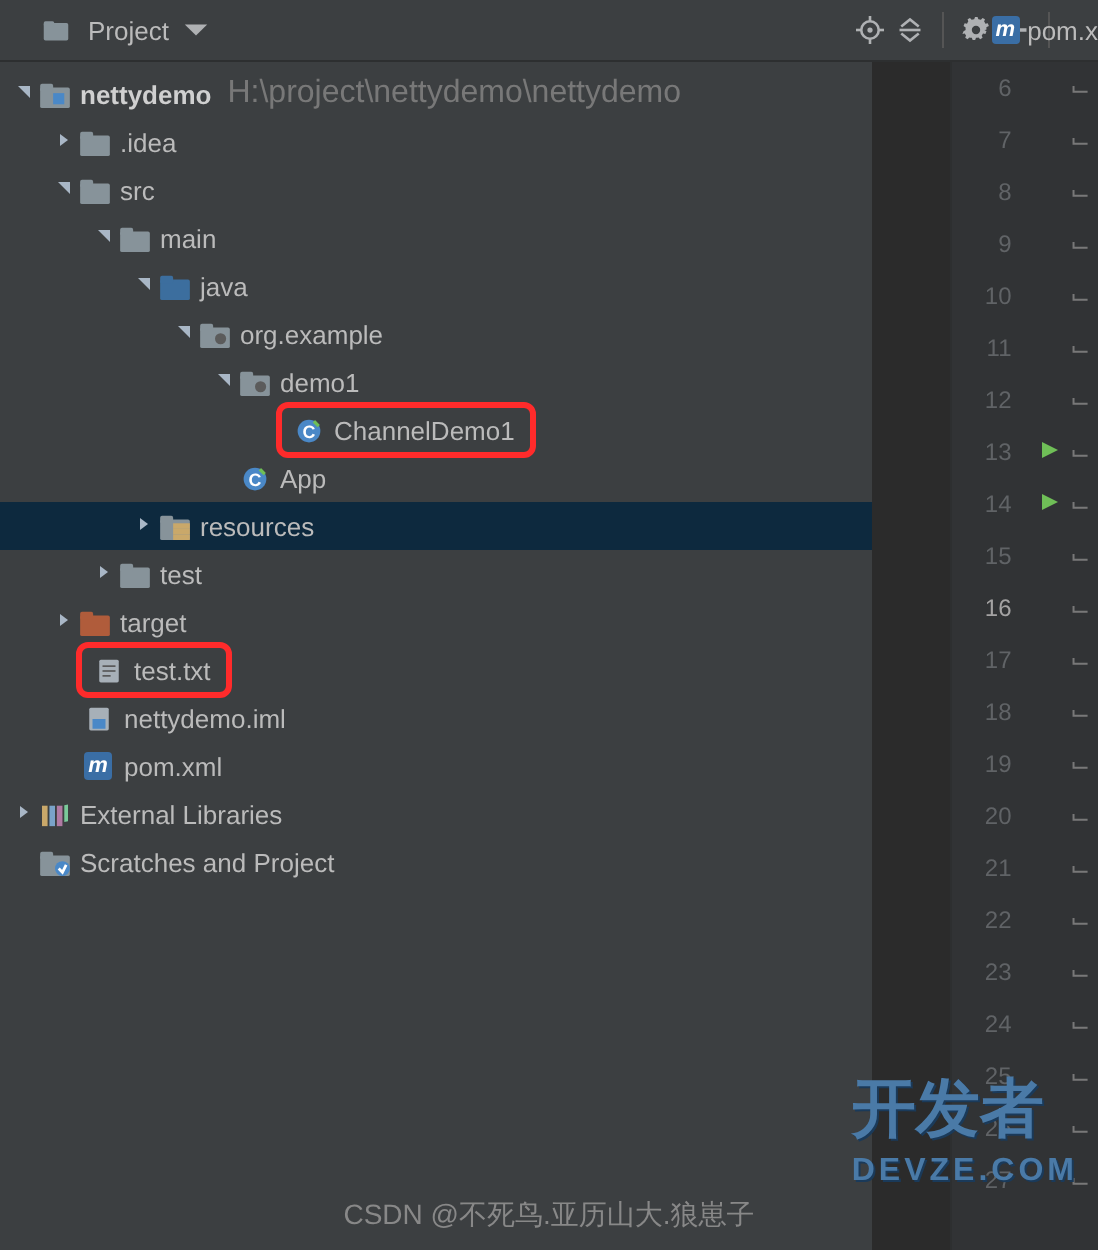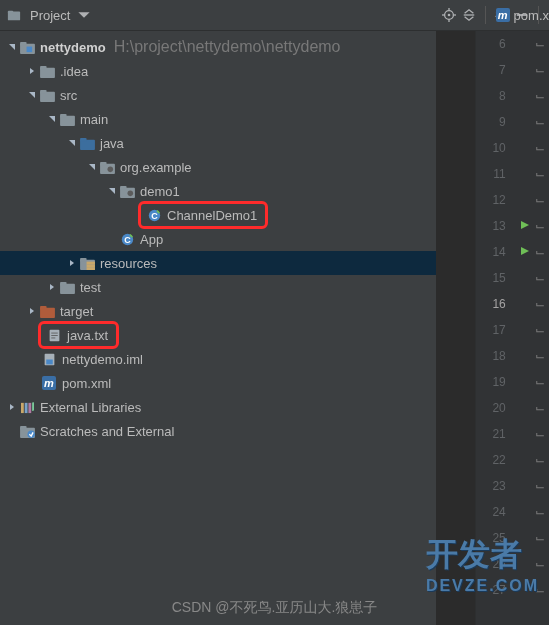--- a/index.html
+++ b/index.html
@@ -1,17 +1,17 @@
 <!DOCTYPE html>
 <html><head>
 <meta charset="utf-8">
 <style>
   html,body{margin:0;padding:0;width:549px;height:625px;background:#2b2b2b;font-family:"Segoe UI",Arial,sans-serif;font-size:13px;color:#bbbbbb;overflow:hidden;}
   .ide{display:flex;flex-direction:column;width:100%;height:100%;position:relative;}
-  .toolbar{display:flex;align-items:center;height:30px;background:#3c3f41;border-bottom:1px solid #2d2f30;padding:0 6px;gap:4px;}
+  .toolbar{display:flex;align-items:center;height:30px;background:#3c3f41;border-bottom:1px solid #2d2f30;padding:0 20px;gap:4px;}
   .tb-icon{width:16px;height:16px;display:flex;align-items:center;justify-content:center;color:#afb1b3;cursor:pointer;}
   .tb-icon svg{width:14px;height:14px;}
   .tb-label{color:#bbbbbb;margin-left:4px;}
   .tb-arrow{margin-left:2px;}
   .tb-spacer{flex:1;}
   .divider{width:1px;height:18px;background:#555;margin:0 4px;}
   .body{display:flex;flex:1;overflow:hidden;gap:39px;}
   .tree-panel{width:470px;background:#3c3f41;overflow:auto;position:relative;}
   .tree{padding:4px 0 40px 0;}
   .row{display:flex;align-items:center;height:24px;white-space:nowrap;cursor:pointer;}
@@ -269,21 +269,21 @@
     <span class="pad" style="width:38px"></span>
     <span class="redbox">
       <span class="node-icon">
                 <svg viewBox="0 0 14 16">
                   <rect x="1" y="1" width="12" height="14" fill="#a7b0b8" rx="1"></rect>
                   <line x1="3" y1="5" x2="11" y2="5" stroke="#555"></line>
                   <line x1="3" y1="8" x2="11" y2="8" stroke="#555"></line>
                   <line x1="3" y1="11" x2="8" y2="11" stroke="#555"></line>
                 </svg>
               </span>
-      <span class="name">java.txt</span>
+      <span class="name">test.txt</span>
     </span>
   </div>
 
   <div class="row">
     <span class="pad" style="width:40px"></span>
     <span class="node-icon">
               <svg viewBox="0 0 14 16">
                 <rect x="1" y="1" width="12" height="14" fill="#a7b0b8" rx="1"></rect>
                 <rect x="3" y="8" width="8" height="6" fill="#4a88c7"></rect>
               </svg>
@@ -318,21 +318,21 @@
   <div class="row">
     <span class="pad" style="width:18px"></span>
     <span class="node-icon">
               <svg viewBox="0 0 16 14">
                 <rect x="0" y="3" width="16" height="11" fill="#87939a" rx="1"></rect>
                 <rect x="0" y="1" width="7" height="4" fill="#87939a" rx="1"></rect>
                 <circle cx="12" cy="10" r="4" fill="#4a88c7"></circle>
                 <path d="M10 10 L12 12 L14 8" stroke="white" fill="none" stroke-width="1.5"></path>
               </svg>
             </span>
-    <span class="name">Scratches and External</span>
+    <span class="name">Scratches and Project</span>
   </div>
 
   </div>
  </div>
 
   <div class="gutter" id="gutter">
         <div class="gline">
           <span class="ln">6</span>
           <span class="mark">⌙</span>
         </div>

